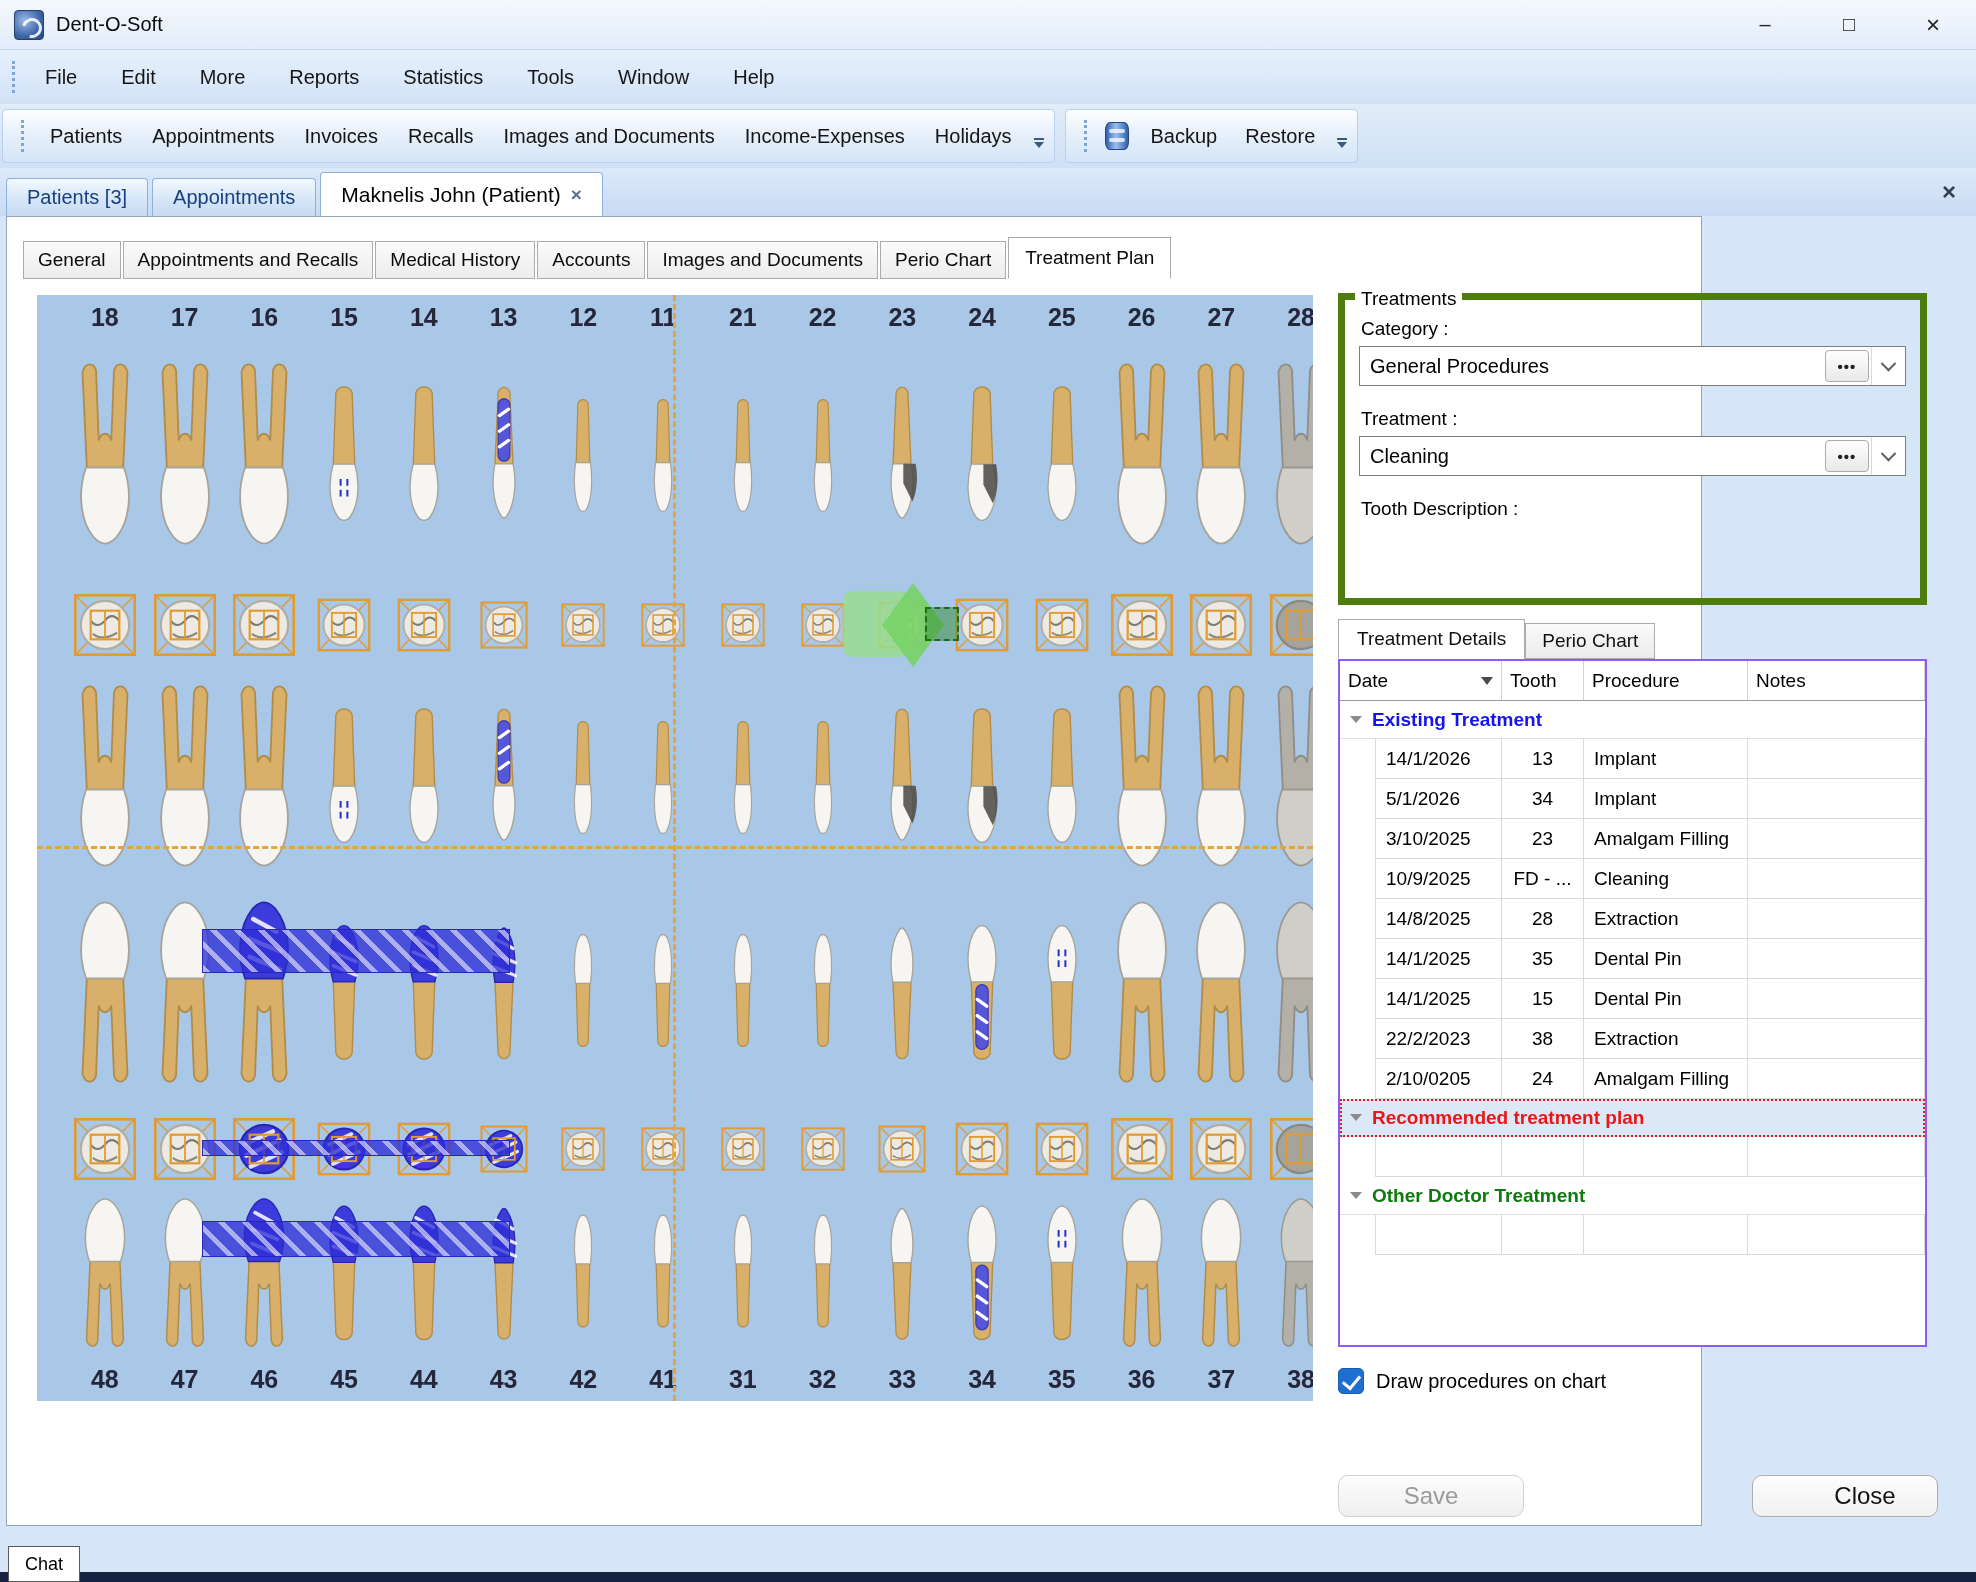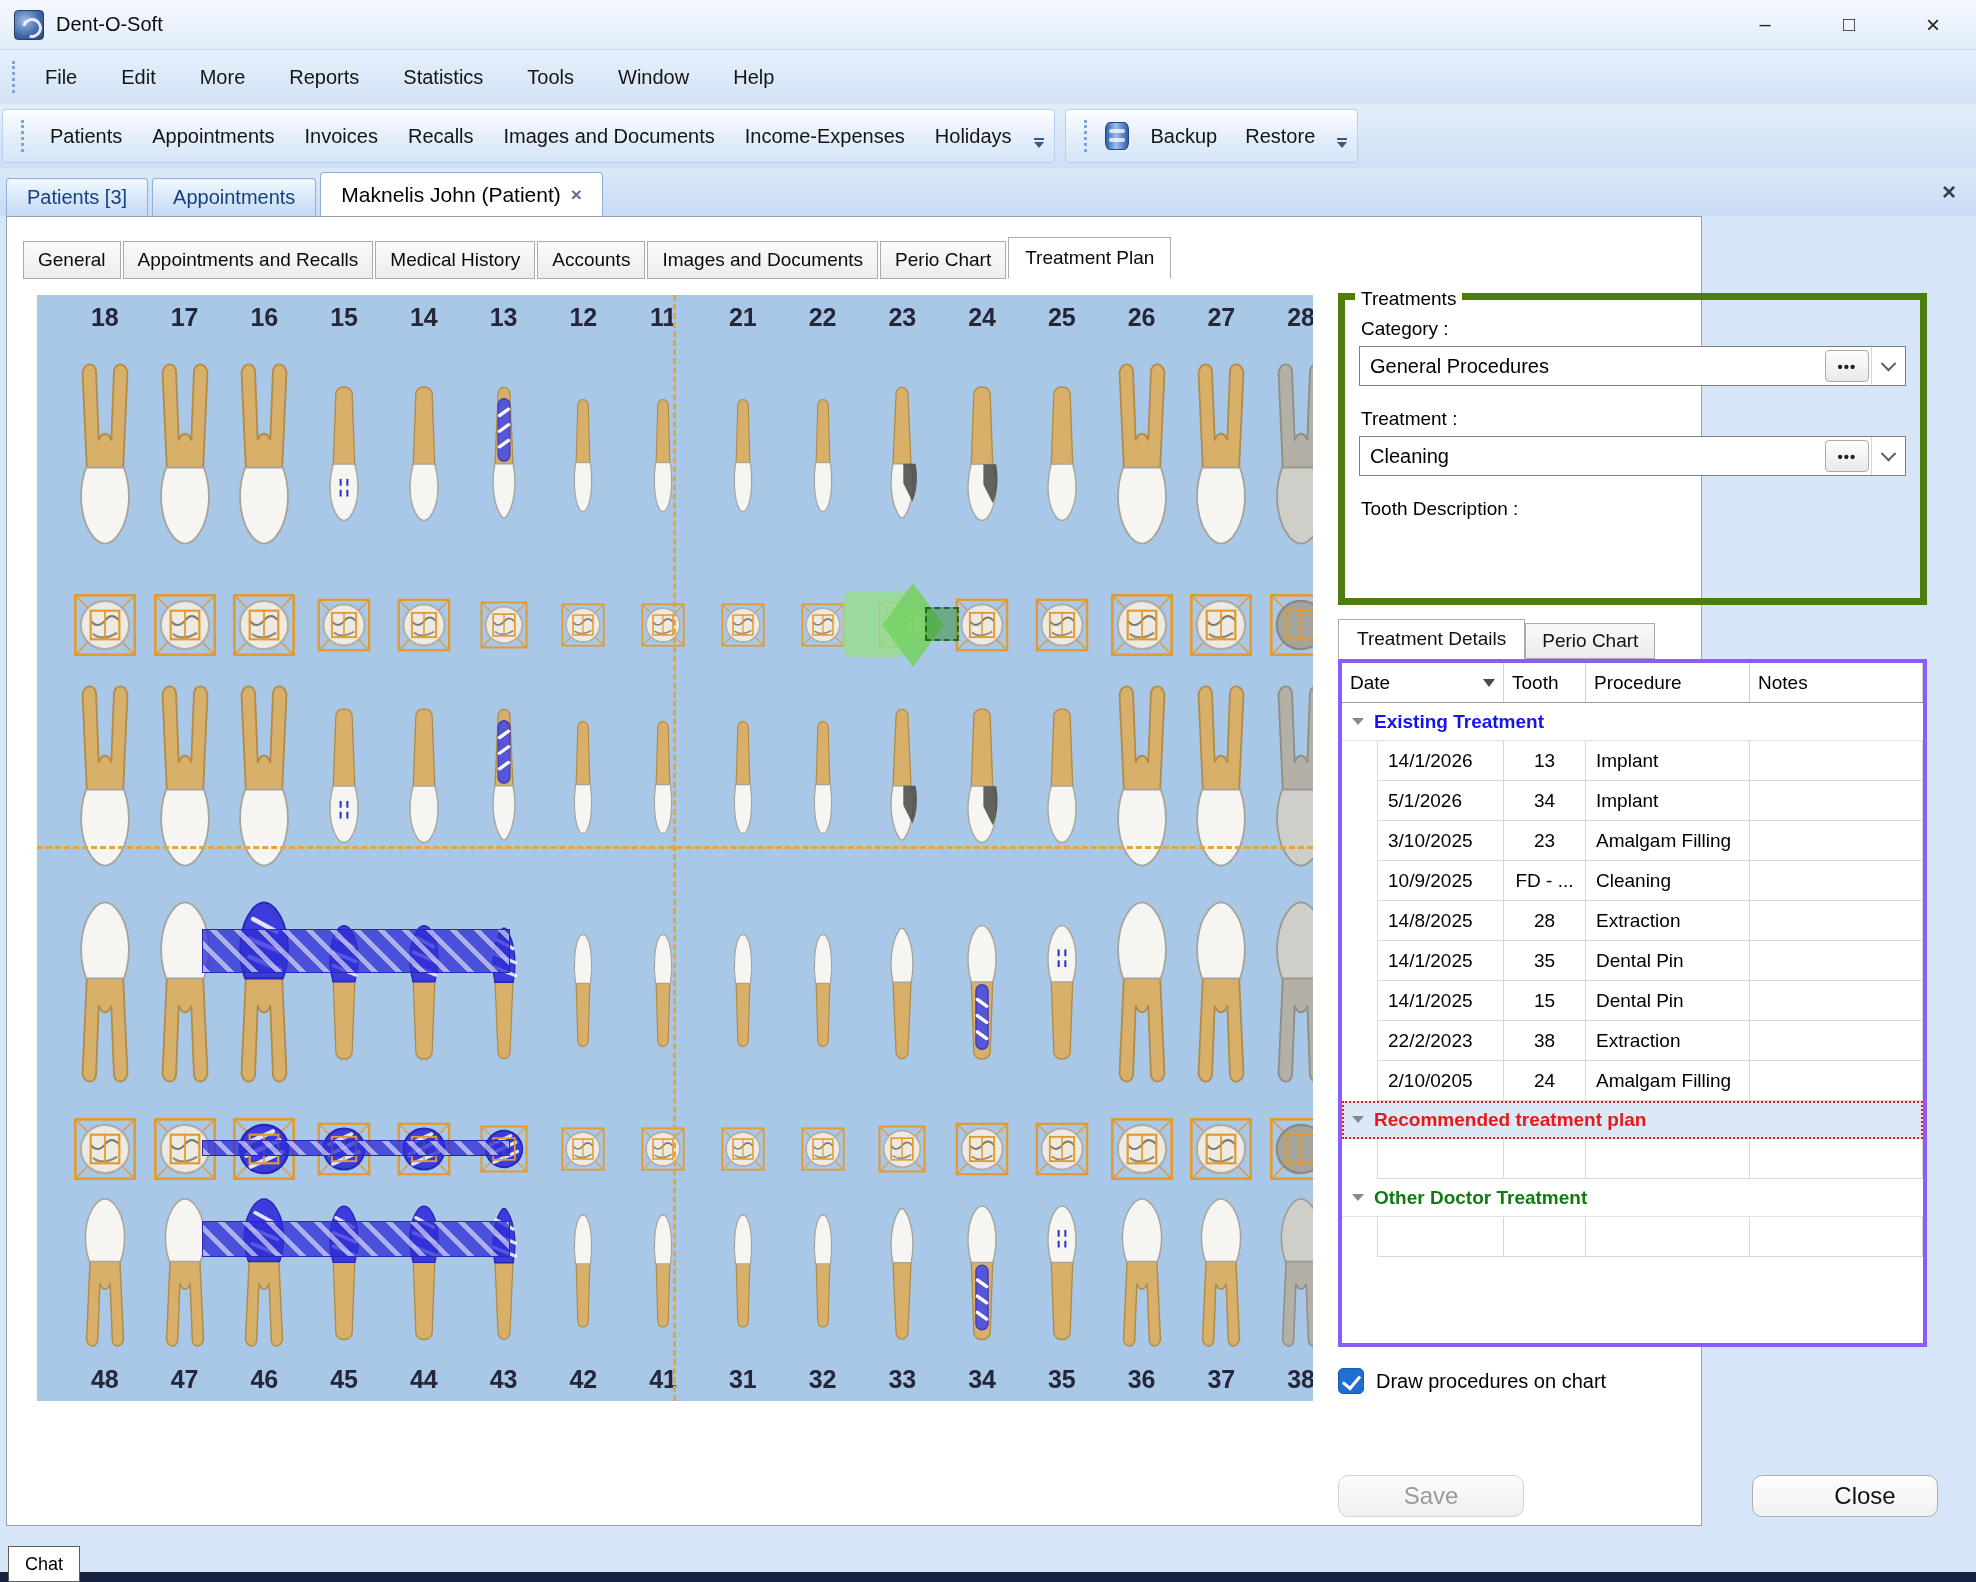--- a/index.html
+++ b/index.html
@@ -105,21 +105,21 @@
     font-weight:bold; font-size:15px; letter-spacing:1px; color:#222; }
   .combo .chev { width:34px; height:38px; border-left:1px solid #d9d9d9; display:flex; align-items:center; justify-content:center; }
   .chev i { width:11px; height:11px; border-right:2px solid #5f5f5f; border-bottom:2px solid #5f5f5f;
     transform:rotate(45deg) translate(-2px,-2px); }
 
   .details { position:absolute; left:1331px; top:404px; width:589px; height:764px; }
   .dtabs { display:flex; height:38px; align-items:flex-end; }
   .dtab { padding:6px 16px; font-size:19px; border:1px solid #ababab; background:linear-gradient(#fafafa,#ebebeb); }
   .dtab.active { background:#fff; border-bottom:1px solid #fff; padding:8px 18px; position:relative; z-index:2; }
 
-  .grid { position:absolute; left:0; top:38px; width:589px; height:688px; border:4px solid #8b5cf6; background:#fff; overflow:hidden; }
+  .grid { position:absolute; left:0; top:38px; width:589px; height:688px; border:2px solid #8b5cf6; background:#fff; overflow:hidden; }
   .grow { display:grid; grid-template-columns:36px 126px 82px 164px 1fr; }
   .ghead { height:40px; border-bottom:1px solid #9b9b9b; }
   .ghead .hc { display:flex; align-items:center; padding:0 8px; font-size:19px; color:#000;
     border-right:1px solid #d2d2d2; position:relative; }
   .hc.first { grid-column:1 / 3; }
   .sort-tri { margin-left:auto; width:0; height:0; border-left:6px solid transparent; border-right:6px solid transparent; border-top:8px solid #4a4a4a; }
   .group-row { height:38px; display:flex; align-items:center; gap:10px; padding-left:10px;
     font-size:19px; font-weight:bold; border-bottom:1px solid #e0e0e0; background:#fff; }
   .group-row .coll { width:0; height:0; border-left:6px solid transparent; border-right:6px solid transparent; border-top:7px solid #8a8a8a; }
   .group-row.selected { background:#dde8f7; outline:2px dotted #e02020; outline-offset:-2px; }

